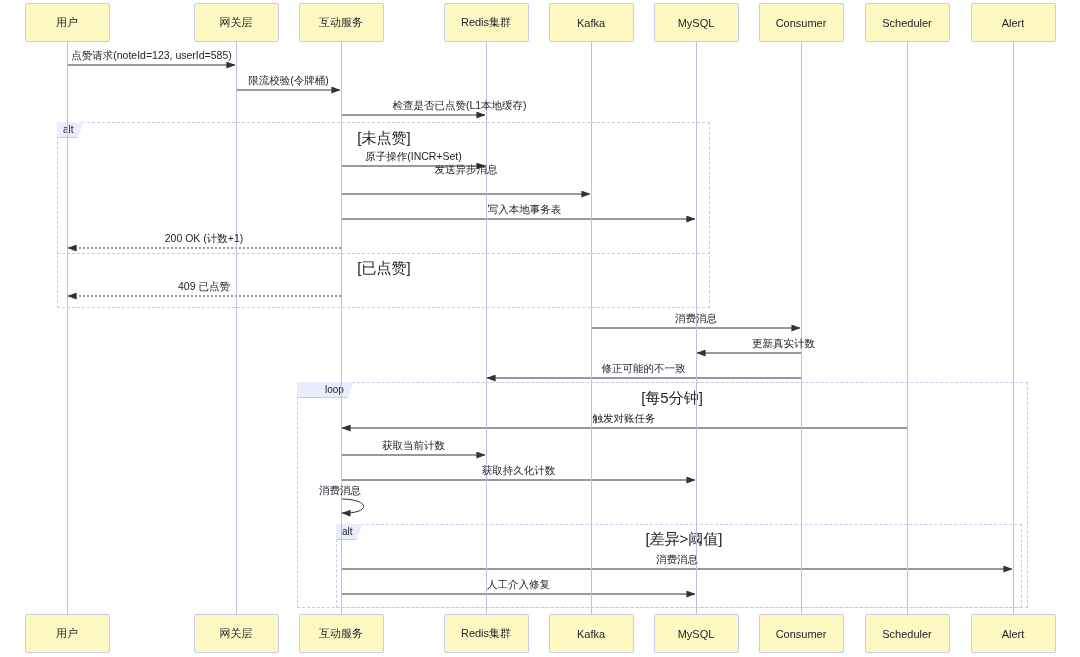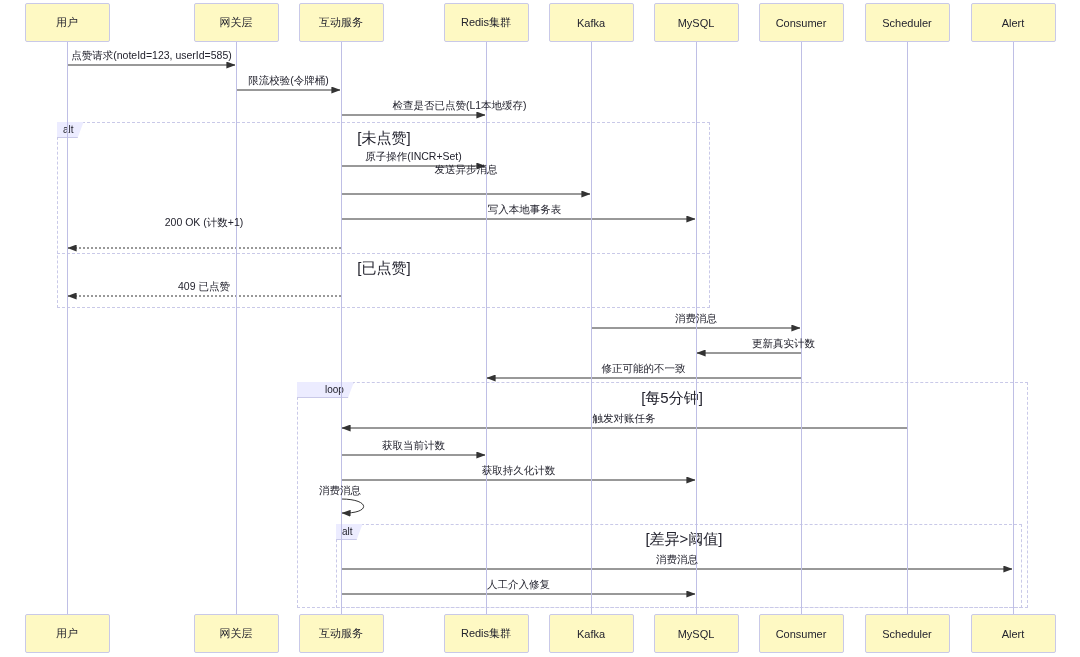--- a/index.html
+++ b/index.html
@@ -94,21 +94,21 @@
       <div class="participant" style="left: 653.5px; top: 614px;">MySQL</div>
       <div class="participant" style="left: 758.5px; top: 614px;">Consumer</div>
       <div class="participant" style="left: 864.5px; top: 614px;">Scheduler</div>
       <div class="participant" style="left: 970.5px; top: 614px;">Alert</div>
       <div class="msg-label" style="left: 151.5px; top: 49px;">点赞请求(noteId=123, userId=585)</div>
       <div class="msg-label" style="left: 288.5px; top: 74px;">限流校验(令牌桶)</div>
       <div class="msg-label" style="left: 413.5px; top: 99px; margin-left: 46px;">检查是否已点赞(L1本地缓存)</div>
       <div class="msg-label" style="left: 413.5px; top: 150px;">原子操作(INCR+Set)</div>
       <div class="msg-label" style="left: 466px; top: 163px;">发送异步消息</div>
       <div class="msg-label" style="left: 518.5px; top: 203px; margin-left: 6px;">写入本地事务表</div>
-      <div class="msg-label" style="left: 204px; top: 216px;">200 OK (计数+1)</div>
+      <div class="msg-label" style="left: 204px; top: 232px;">200 OK (计数+1)</div>
       <div class="msg-label" style="left: 204px; top: 280px;">409 已点赞</div>
       <div class="msg-label" style="left: 696px; top: 312px;">消费消息</div>
       <div class="msg-label" style="left: 748.5px; top: 337px; margin-left: 35px;">更新真实计数</div>
       <div class="msg-label" style="left: 643.5px; top: 362px;">修正可能的不一致</div>
       <div class="msg-label" style="left: 624px; top: 412px;">触发对账任务</div>
       <div class="msg-label" style="left: 413.5px; top: 439px;">获取当前计数</div>
       <div class="msg-label" style="left: 518.5px; top: 464px;">获取持久化计数</div>
       <div class="msg-label" style="left: 677px; top: 553px;">消费消息</div>
       <div class="msg-label" style="left: 518.5px; top: 578px;">人工介入修复</div>
       <div class="msg-label" style="transform: none; left: 319px; top: 484px;">消费消息</div>

